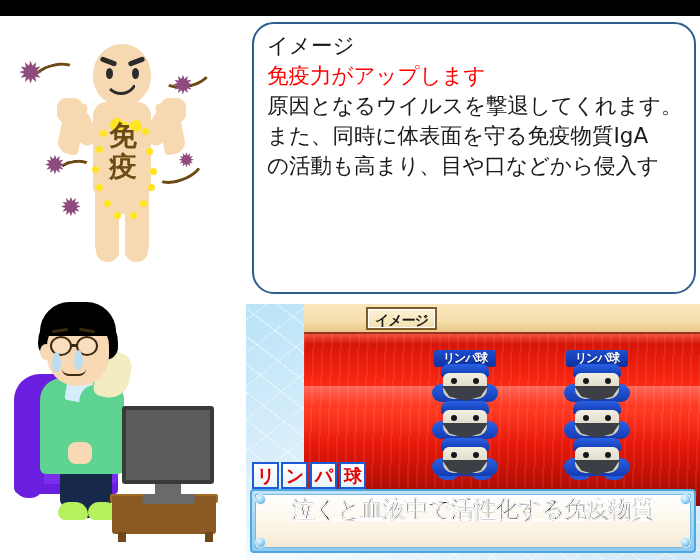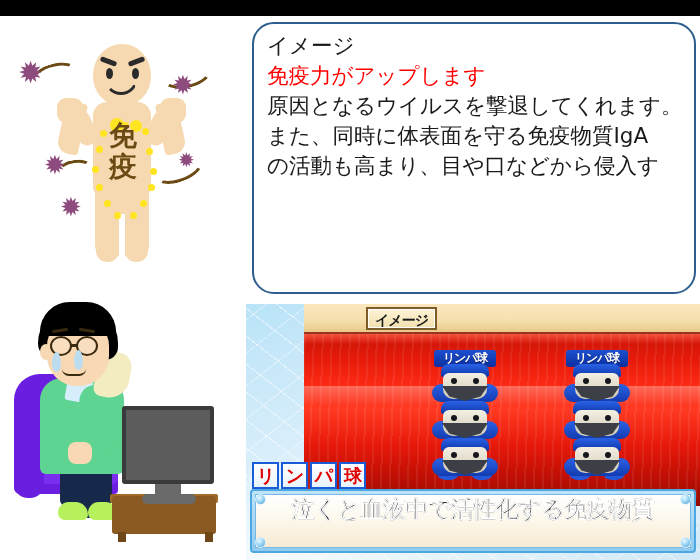--- a/index.html
+++ b/index.html
@@ -257,20 +257,21 @@
     position: relative; width: 100%; height: 100%;
     background: linear-gradient(180deg, #ffffff 0%, #fdf8ec 48%, #f5ead2 100%);
     border: 1px solid #79b8e4;
     padding-top: 1px;
   }
   .cap-line {
     text-align: center; font-size: 23px; line-height: 27px;
     font-weight: bold; color: #000000;
     letter-spacing: -0.5px;
     font-family: "DejaVu Sans", "Liberation Sans", sans-serif;
+    text-decoration: underline;
     -webkit-text-stroke: 0.4px #fff;
   }
   .stud {
     position: absolute; width: 11px; height: 11px; border-radius: 50%;
     background: radial-gradient(circle at 35% 30%, #eafaff 0%, #8fd0f2 55%, #3f8fc4 100%);
     border: 1px solid #dff3ff;
   }
   .stud.tl { left: 3px; top: 3px; }
   .stud.tr { right: 3px; top: 3px; }
   .stud.bl { left: 3px; bottom: 3px; }

